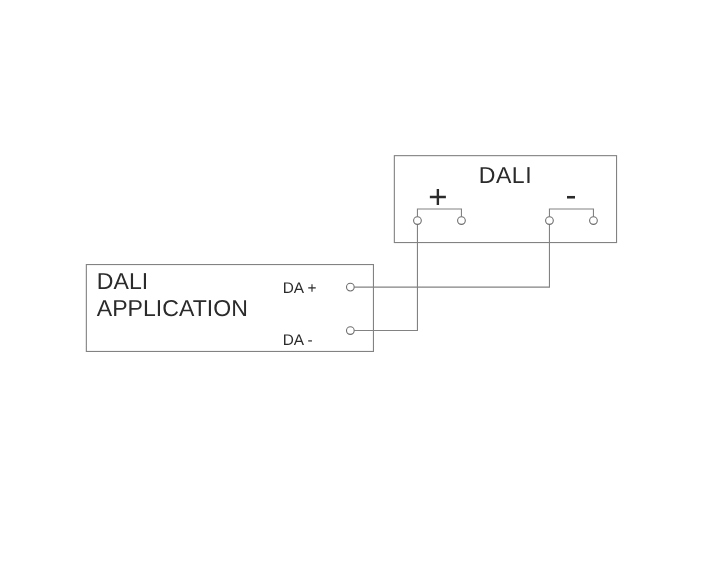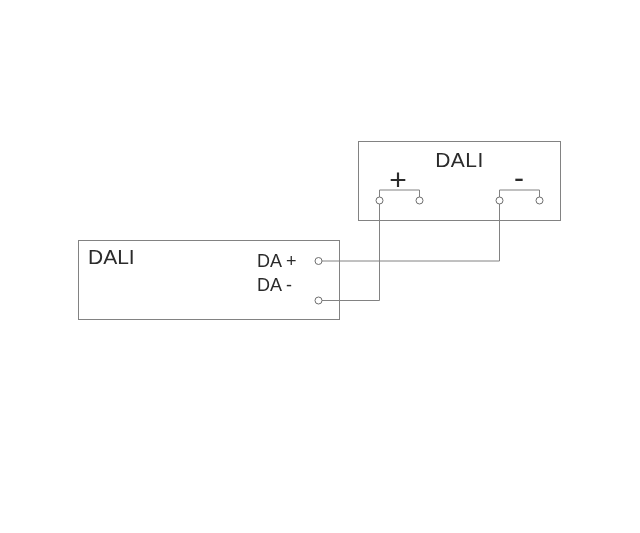--- a/index.html
+++ b/index.html
@@ -30,25 +30,25 @@
     transform: translate(-50%, -50%);
   }
   .sign-plus  { left: 39px;  top: 38px; }
   .sign-minus { left: 160px; top: 36px; }
 
   .ctrl-name {
     position: absolute; left: 9px; top: 4px;
     font-size: 21px; line-height: 23.5px; white-space: nowrap;
   }
   .da-label {
-    position: absolute; left: 178px; font-size: 18px;
+    position: absolute; left: 178px; font-size: 14px;
     transform: translateY(-50%); white-space: nowrap;
   }
   .da-plus  { top: 20px; }
-  .da-minus { top: 44px; }
+  .da-minus { top: 68px; }
 
   svg.wires {
     position: absolute; left: 0; top: 0; width: 640px; height: 533px;
     pointer-events: none;
   }
   svg.wires path   { fill: none; stroke: #828282; stroke-width: 1; }
   svg.wires circle { fill: #ffffff; stroke: #6e6e6e; stroke-width: 1; }
 </style>
 </head>
 <body>
@@ -57,20 +57,21 @@
 
   <div class="box dali-box">
     <div class="dali-title">DALI</div>
     <span class="term-sign sign-plus">+</span>
     <span class="term-sign sign-minus">-</span>
   </div>
 
   <div class="box ctrl-box">
     <div class="ctrl-name">
       <div>DALI</div>
+      <div>APPLICATION</div>
     </div>
     <div class="da-label da-plus">DA +</div>
     <div class="da-label da-minus">DA -</div>
   </div>
 
   <svg class="wires" viewBox="0 0 640 533">
 
     <path d="M379.5 197 L379.5 190 L419.5 190 L419.5 197"></path>
     <path d="M499.5 197 L499.5 190 L539.5 190 L539.5 197"></path>
 

